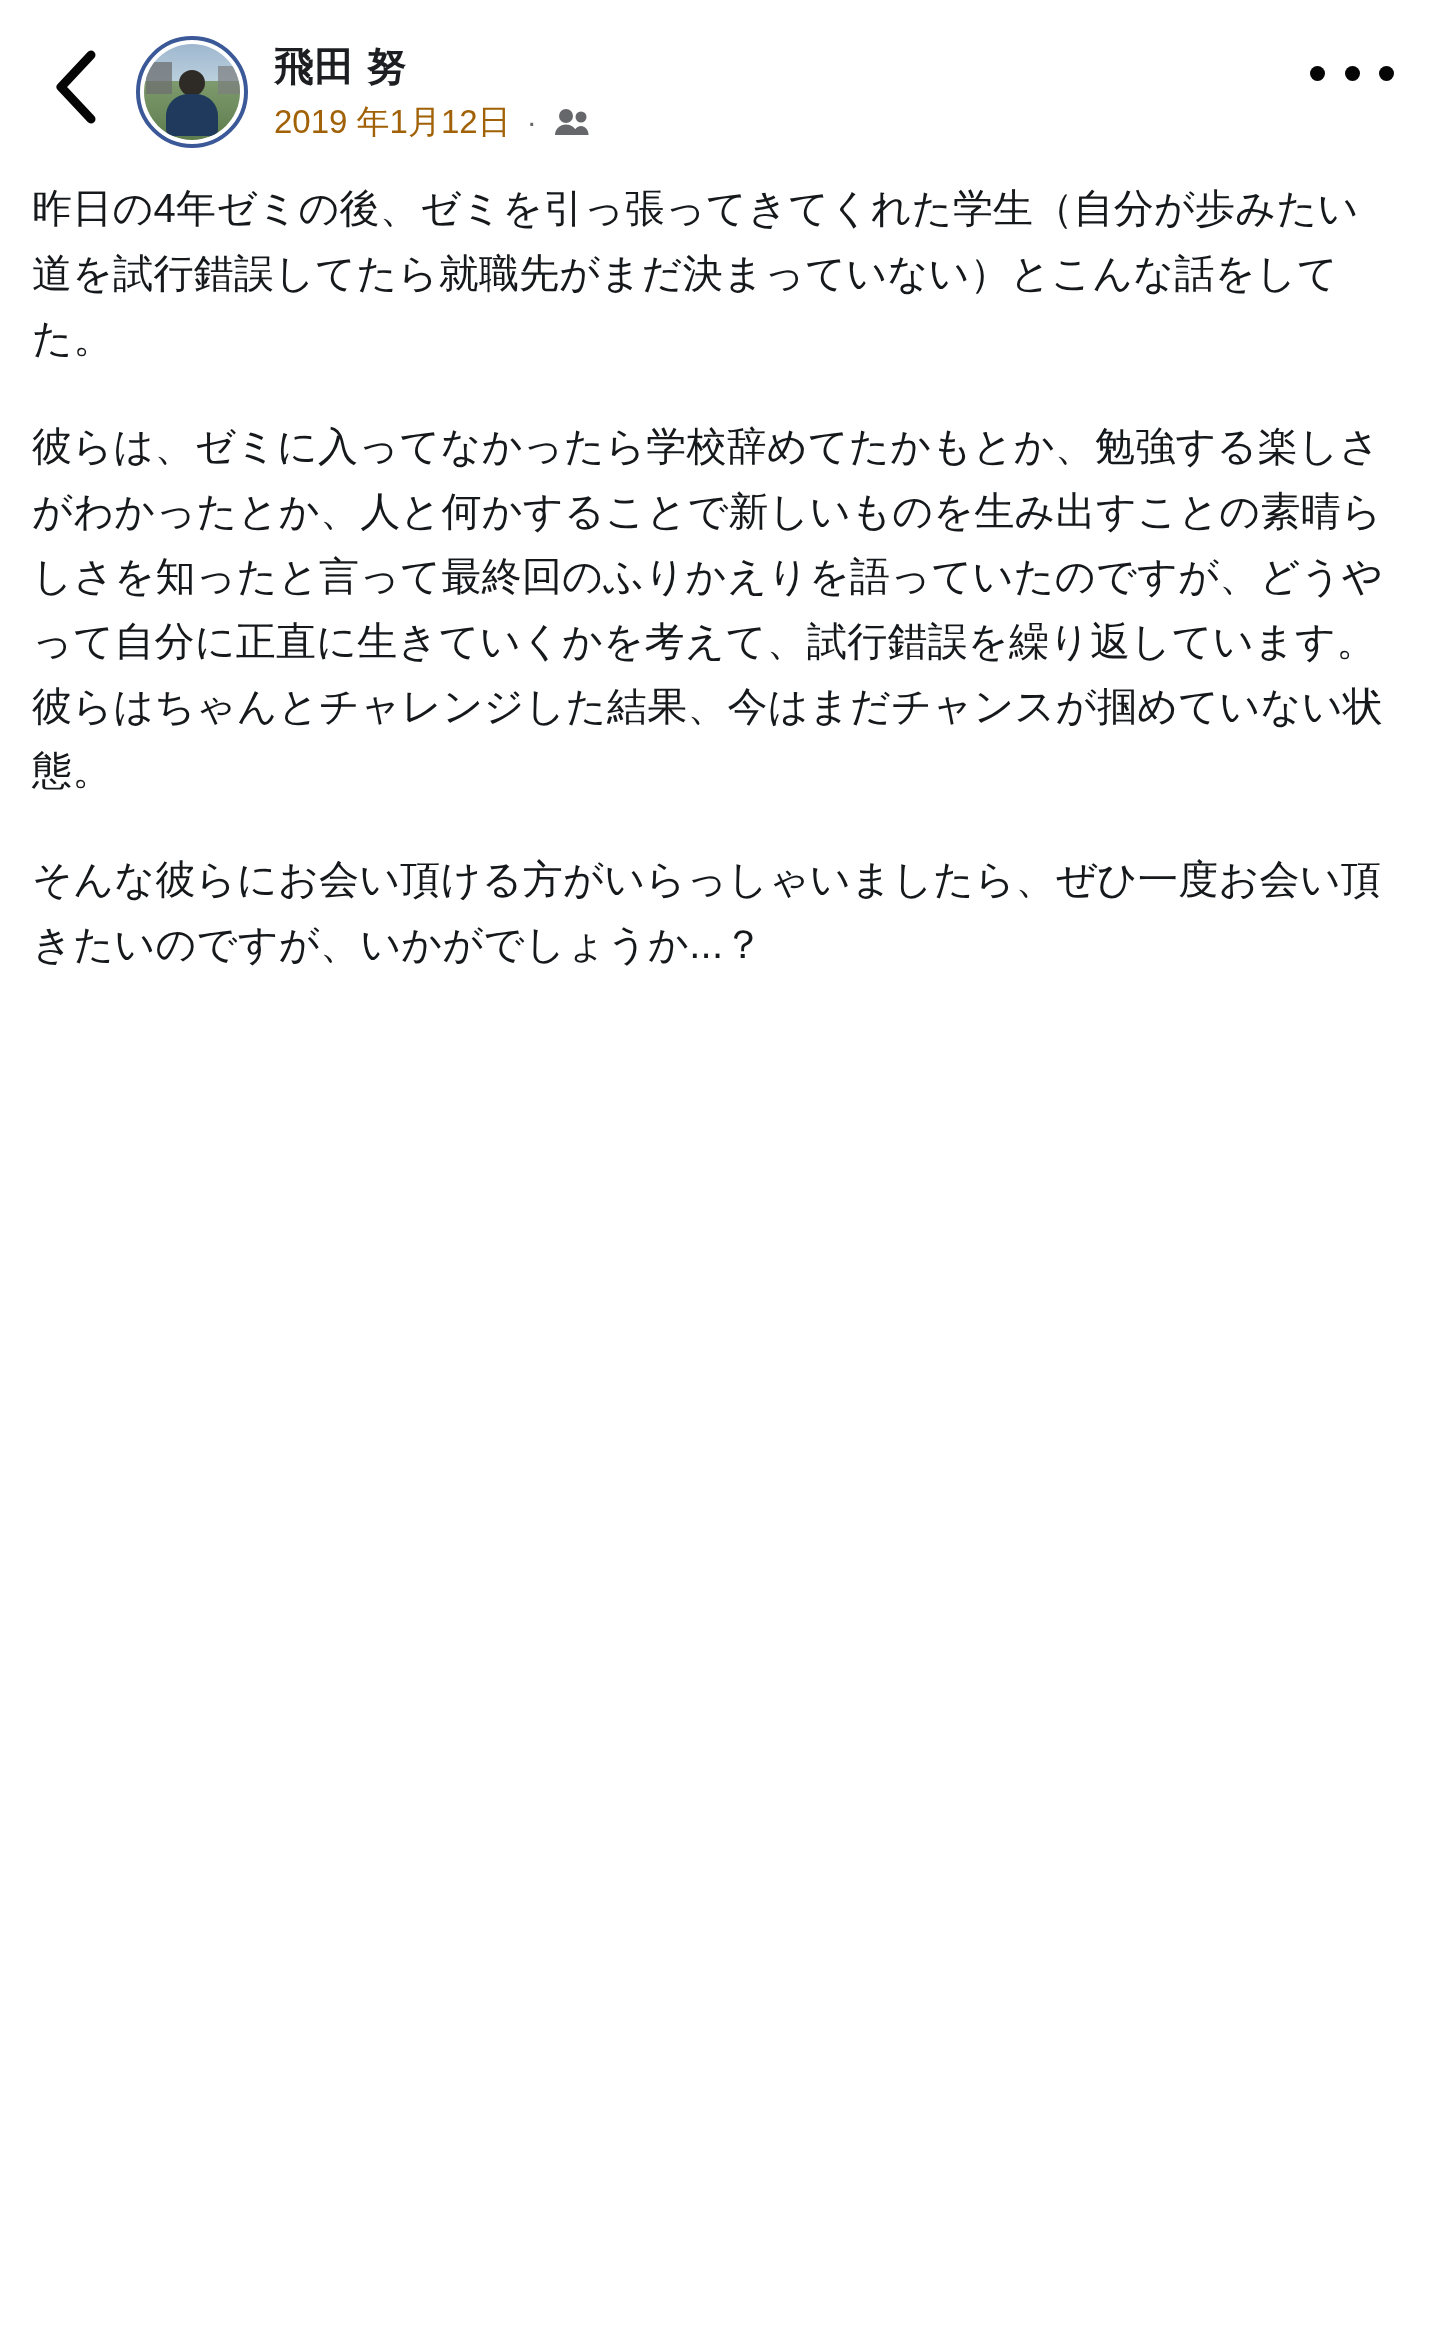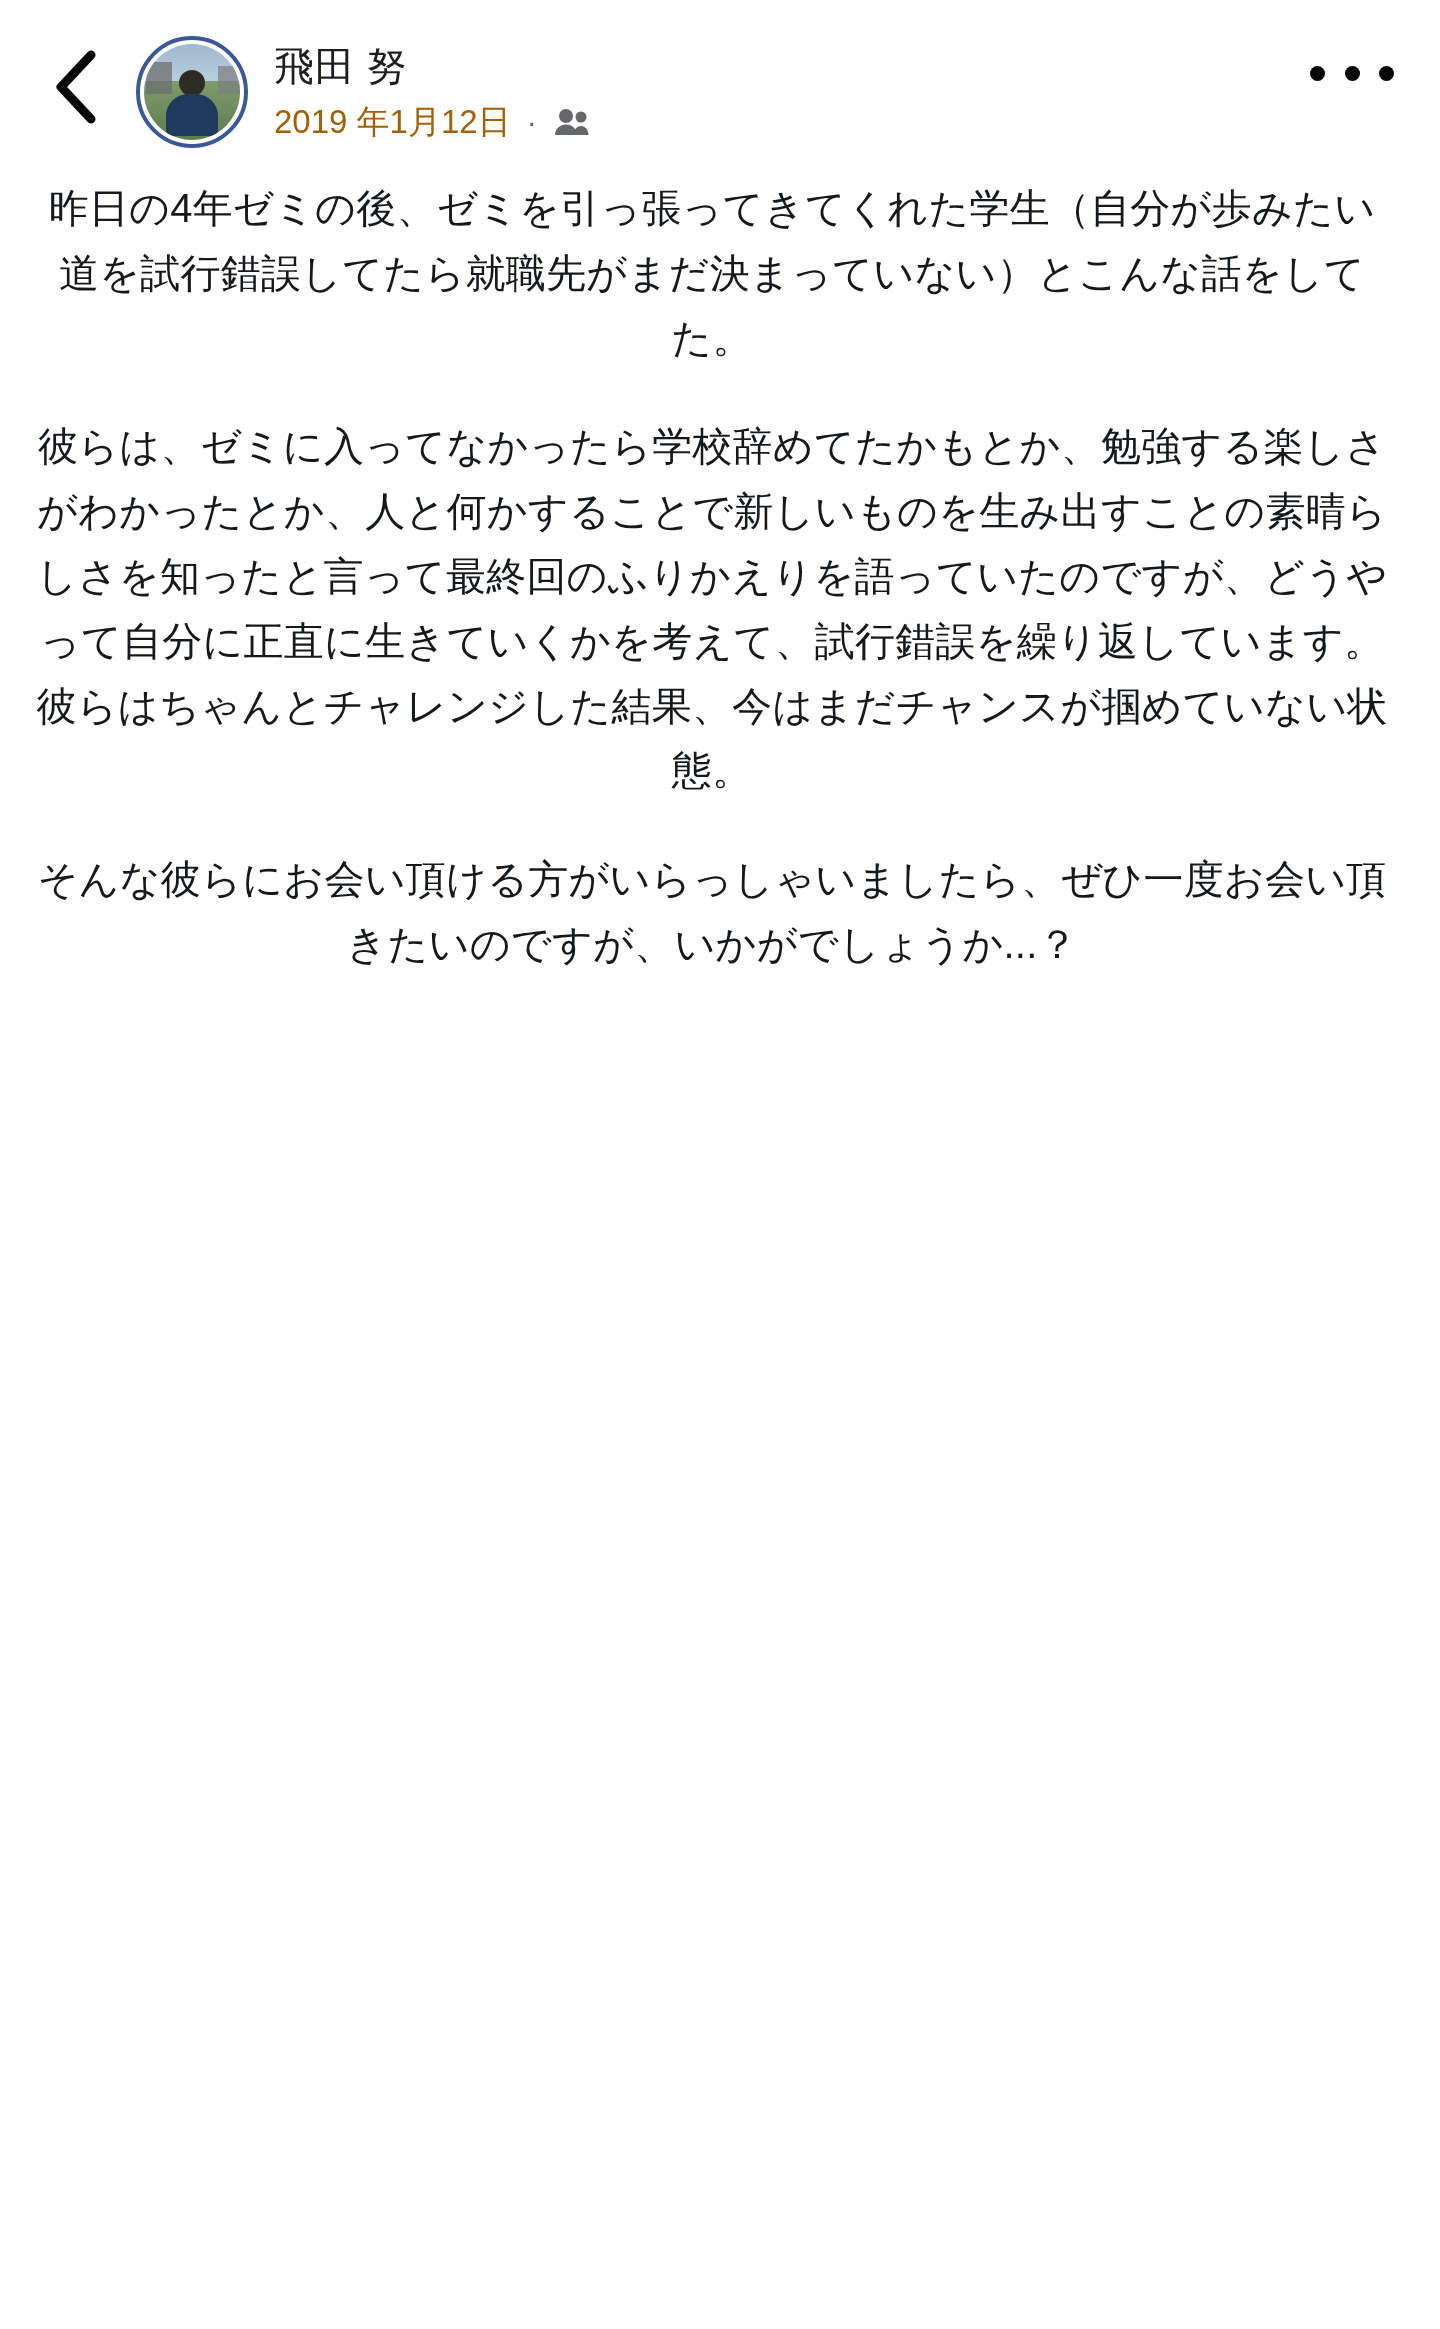--- a/index.html
+++ b/index.html
@@ -97,21 +97,21 @@
   .name-block {
     margin-left: 26px;
     margin-top: 14px;
     display: flex;
     flex-direction: column;
     justify-content: flex-start;
   }
   .poster-name {
     font-size: 40px;
     line-height: 1.2;
-    font-weight: normal;
+    font-weight: bold;
     color: #1c1e21;
     letter-spacing: 0.5px;
     cursor: pointer;
   }
   .meta-row {
     margin-top: 12px;
     display: flex;
     align-items: center;
     gap: 16px;
   }
@@ -147,21 +147,20 @@
     width: 15px;
     height: 15px;
     border-radius: 50%;
     background: #050505;
   }
 
   
   .post-body {
     padding: 0 48px 0 32px;
     box-sizing: border-box;
-    text-align: center;
   }
   .para {
     font-size: 40px;
     line-height: 1.62;
     color: #16191c;
     letter-spacing: 0.2px;
     margin: 0 0 44px 0;
     word-break: break-all;
   }
   .para:last-child { margin-bottom: 0; }

